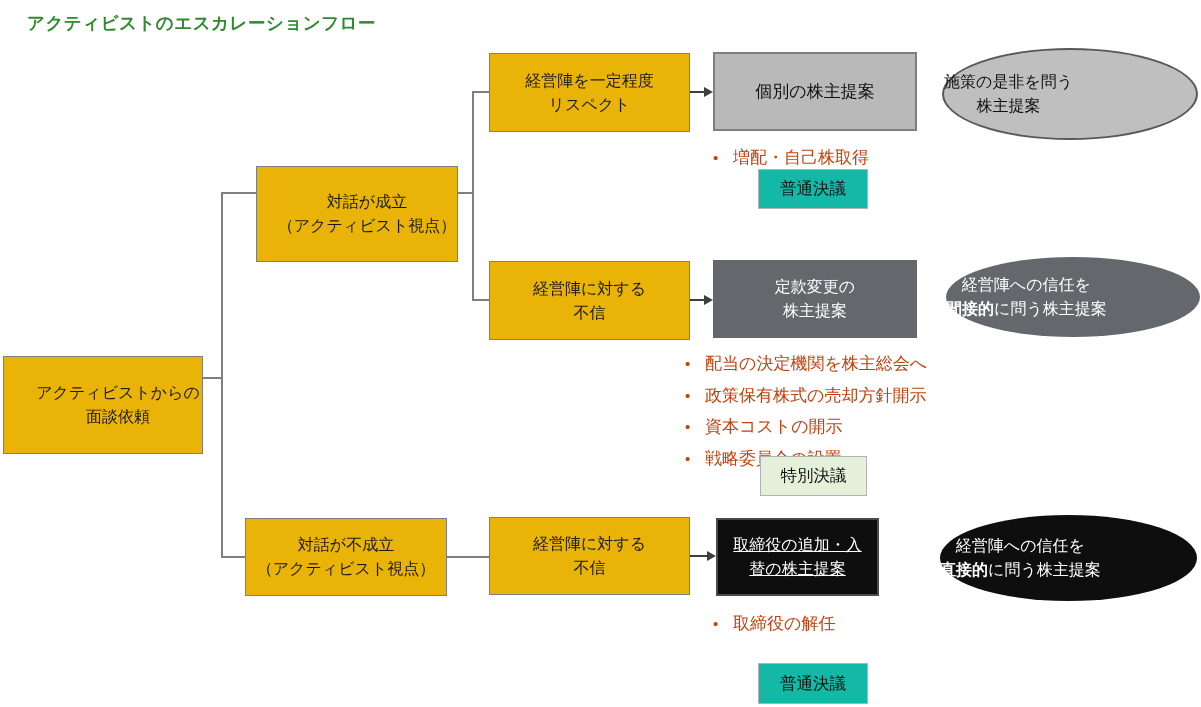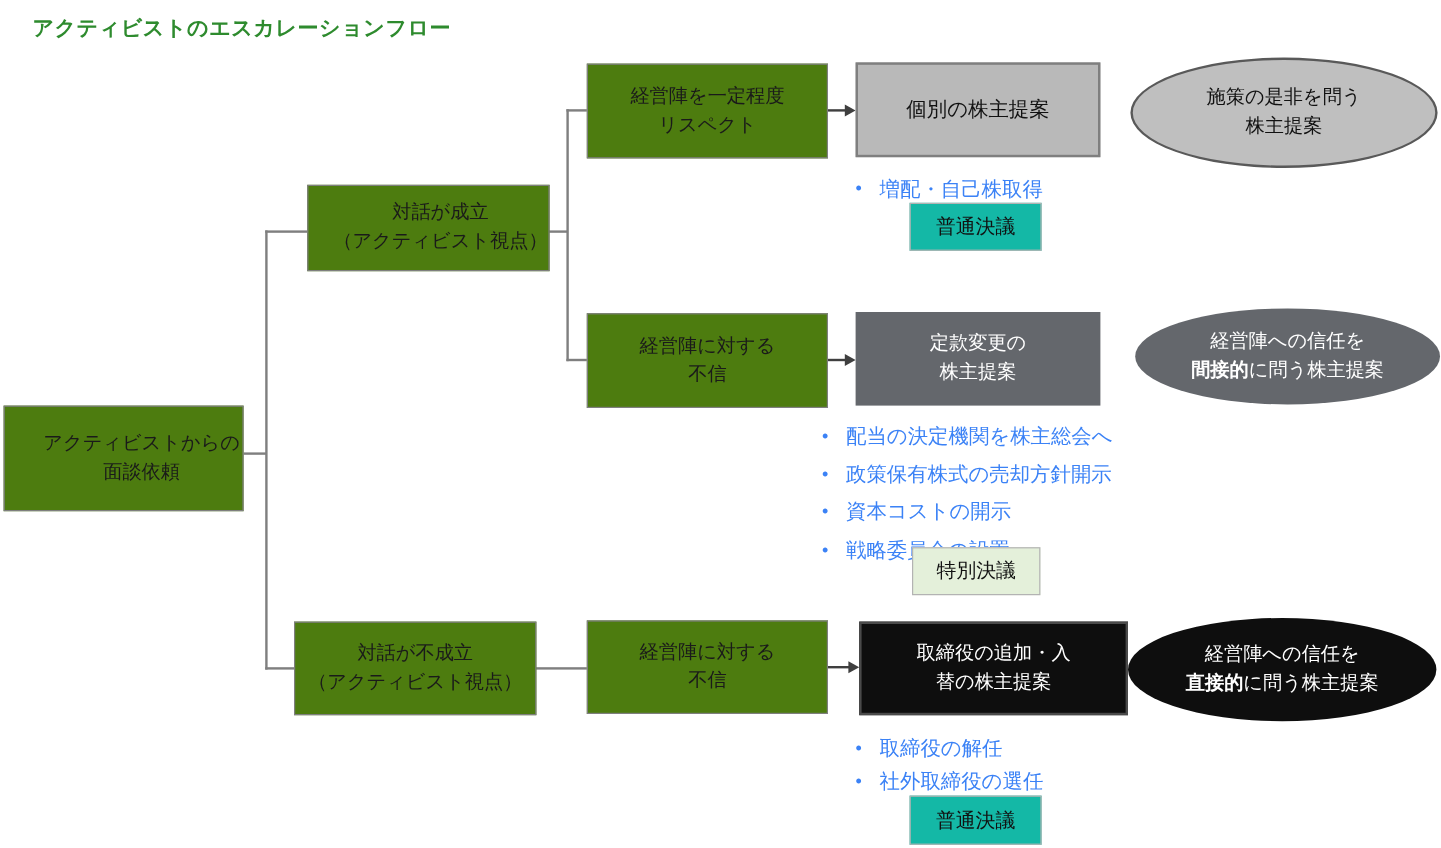--- a/index.html
+++ b/index.html
@@ -9,39 +9,39 @@
   }
   .abs{position:absolute;box-sizing:border-box;}
   .title{
     left:27px;top:11px;font-size:17.5px;font-weight:bold;color:#2E8B2E;
     letter-spacing:.5px;white-space:nowrap;
   }
   .node{
     display:flex;align-items:center;justify-content:center;text-align:center;
     font-size:16px;line-height:1.5;
   }
-  .outline{background:#4d7c0f;border:1.8px solid #7F7F7F;}
+  .outline{background:#eab308;border:1.8px solid #7F7F7F;}
   .fill-gray{background:#B9B9B9;border:2px solid #7F7F7F;color:#111;}
   .fill-dark{background:#64676C;color:#fff;border:none;}
   .fill-black{background:#0E0E0E;color:#fff;border:2px solid #4A4A4A;}
   .ellipse{
-    border-radius:50%;display:flex;align-items:center;justify-content:center;
+    border-radius:50%;display:flex;align-items:center;
     text-align:center;font-size:16px;line-height:1.5;
   }
   .ellipse.gray{background:#BFBFBF;border:2px solid #595959;color:#111;}
   .ellipse.dark{background:#64676C;color:#fff;}
   .ellipse.black{background:#0E0E0E;color:#fff;}
   .hline{height:1.6px;background:#7F7F7F;}
   .vline{width:1.6px;background:#7F7F7F;}
   .arrow-shaft{height:1.8px;background:#3F3F3F;}
   .arrow-head{
     width:0;height:0;border-top:5.5px solid transparent;
     border-bottom:5.5px solid transparent;border-left:9px solid #3F3F3F;
   }
-  ul.blist{list-style:none;margin:0;padding:0;font-size:17px;color:#3b82f6;}
+  ul.blist{list-style:none;margin:0;padding:0;font-size:17px;color:#c2410c;}
   ul.blist li{position:relative;padding-left:23px;white-space:nowrap;}
   ul.blist li::before{content:"\2022";position:absolute;left:3px;font-size:15px;}
   .lh-top li{line-height:26px;}
   .lh-mid li{line-height:31.5px;}
   .lh-bot li{line-height:28px;}
   .badge{
     display:flex;align-items:center;justify-content:center;
     font-size:16.5px;color:#111;border:1.6px solid #B3B3B3;
   }
   .badge.green{background:#14b8a6;}
@@ -63,26 +63,26 @@
 <div class="abs hline" style="left:472px;top:299px;width:17px;"></div>
 <div class="abs hline" style="left:446px;top:556px;width:43px;"></div>
 
 <div class="abs arrow-shaft" style="left:690px;top:91px;width:15px;"></div>
 <div class="abs arrow-head" style="left:704px;top:86.5px;"></div>
 <div class="abs arrow-shaft" style="left:690px;top:299px;width:15px;"></div>
 <div class="abs arrow-head" style="left:704px;top:294.5px;"></div>
 <div class="abs arrow-shaft" style="left:690px;top:555px;width:18px;"></div>
 <div class="abs arrow-head" style="left:707px;top:550.5px;"></div>
 
-<div class="abs node outline" style="left:3px;top:338px;width:200px;height:88px;padding-left:30px;">
+<div class="abs node outline" style="left:3px;top:356px;width:200px;height:98px;padding-left:30px;">
   <div><span>アクティビストからの</span><br>
        <span>面談依頼</span></div>
 </div>
 
-<div class="abs node outline" style="left:256px;top:154px;width:202px;height:72px;padding-left:20px;">
+<div class="abs node outline" style="left:256px;top:166px;width:202px;height:96px;padding-left:20px;">
   <div><span>対話が成立</span><br>
        <span>（アクティビスト視点）</span></div>
 </div>
 
 <div class="abs node outline" style="left:245px;top:518px;width:202px;height:78px;">
   <div><span>対話が不成立</span><br>
        <span>（アクティビスト視点）</span></div>
 </div>
 
 <div class="abs node outline" style="left:489px;top:53px;width:201px;height:79px;">
@@ -102,21 +102,21 @@
 
 <div class="abs node fill-gray" style="left:713px;top:52px;width:204px;height:79px;font-size:17px;">
   <div><span>個別の株主提案</span></div>
 </div>
 
 <div class="abs node fill-dark" style="left:713px;top:260px;width:204px;height:78px;">
   <div><span>定款変更の</span><br>
        <span>株主提案</span></div>
 </div>
 
-<div class="abs node fill-black" style="left:716px;top:518px;width:224px;height:78px;">
+<div class="abs node fill-black" style="left:716px;top:518px;width:163px;height:78px;text-decoration:underline;">
   <div><span>取締役の追加・入</span><br>
        <span>替の株主提案</span></div>
 </div>
 
 <div class="abs ellipse gray" style="left:942px;top:48px;width:256px;height:92px;">
   <div><span>施策の是非を問う</span><br>
        <span>株主提案</span></div>
 </div>
 
 <div class="abs ellipse dark" style="left:946px;top:257px;width:254px;height:80px;">
@@ -135,18 +135,17 @@
 
 <ul class="abs blist lh-mid" style="left:682px;top:348px;">
   <li>配当の決定機関を株主総会へ</li>
   <li>政策保有株式の売却方針開示</li>
   <li>資本コストの開示</li>
   <li>戦略委員会の設置</li>
 </ul>
 
 <ul class="abs blist lh-bot" style="left:710px;top:610px;">
   <li>取締役の解任</li>
-  <li>社外取締役の選任</li>
 </ul>
 
 <div class="abs badge green" style="left:758px;top:169px;width:110px;height:40px;">普通決議</div>
 <div class="abs badge pale" style="left:760px;top:456px;width:107px;height:40px;">特別決議</div>
 <div class="abs badge green" style="left:758px;top:663px;width:110px;height:41px;">普通決議</div>
 
 </body></html>

